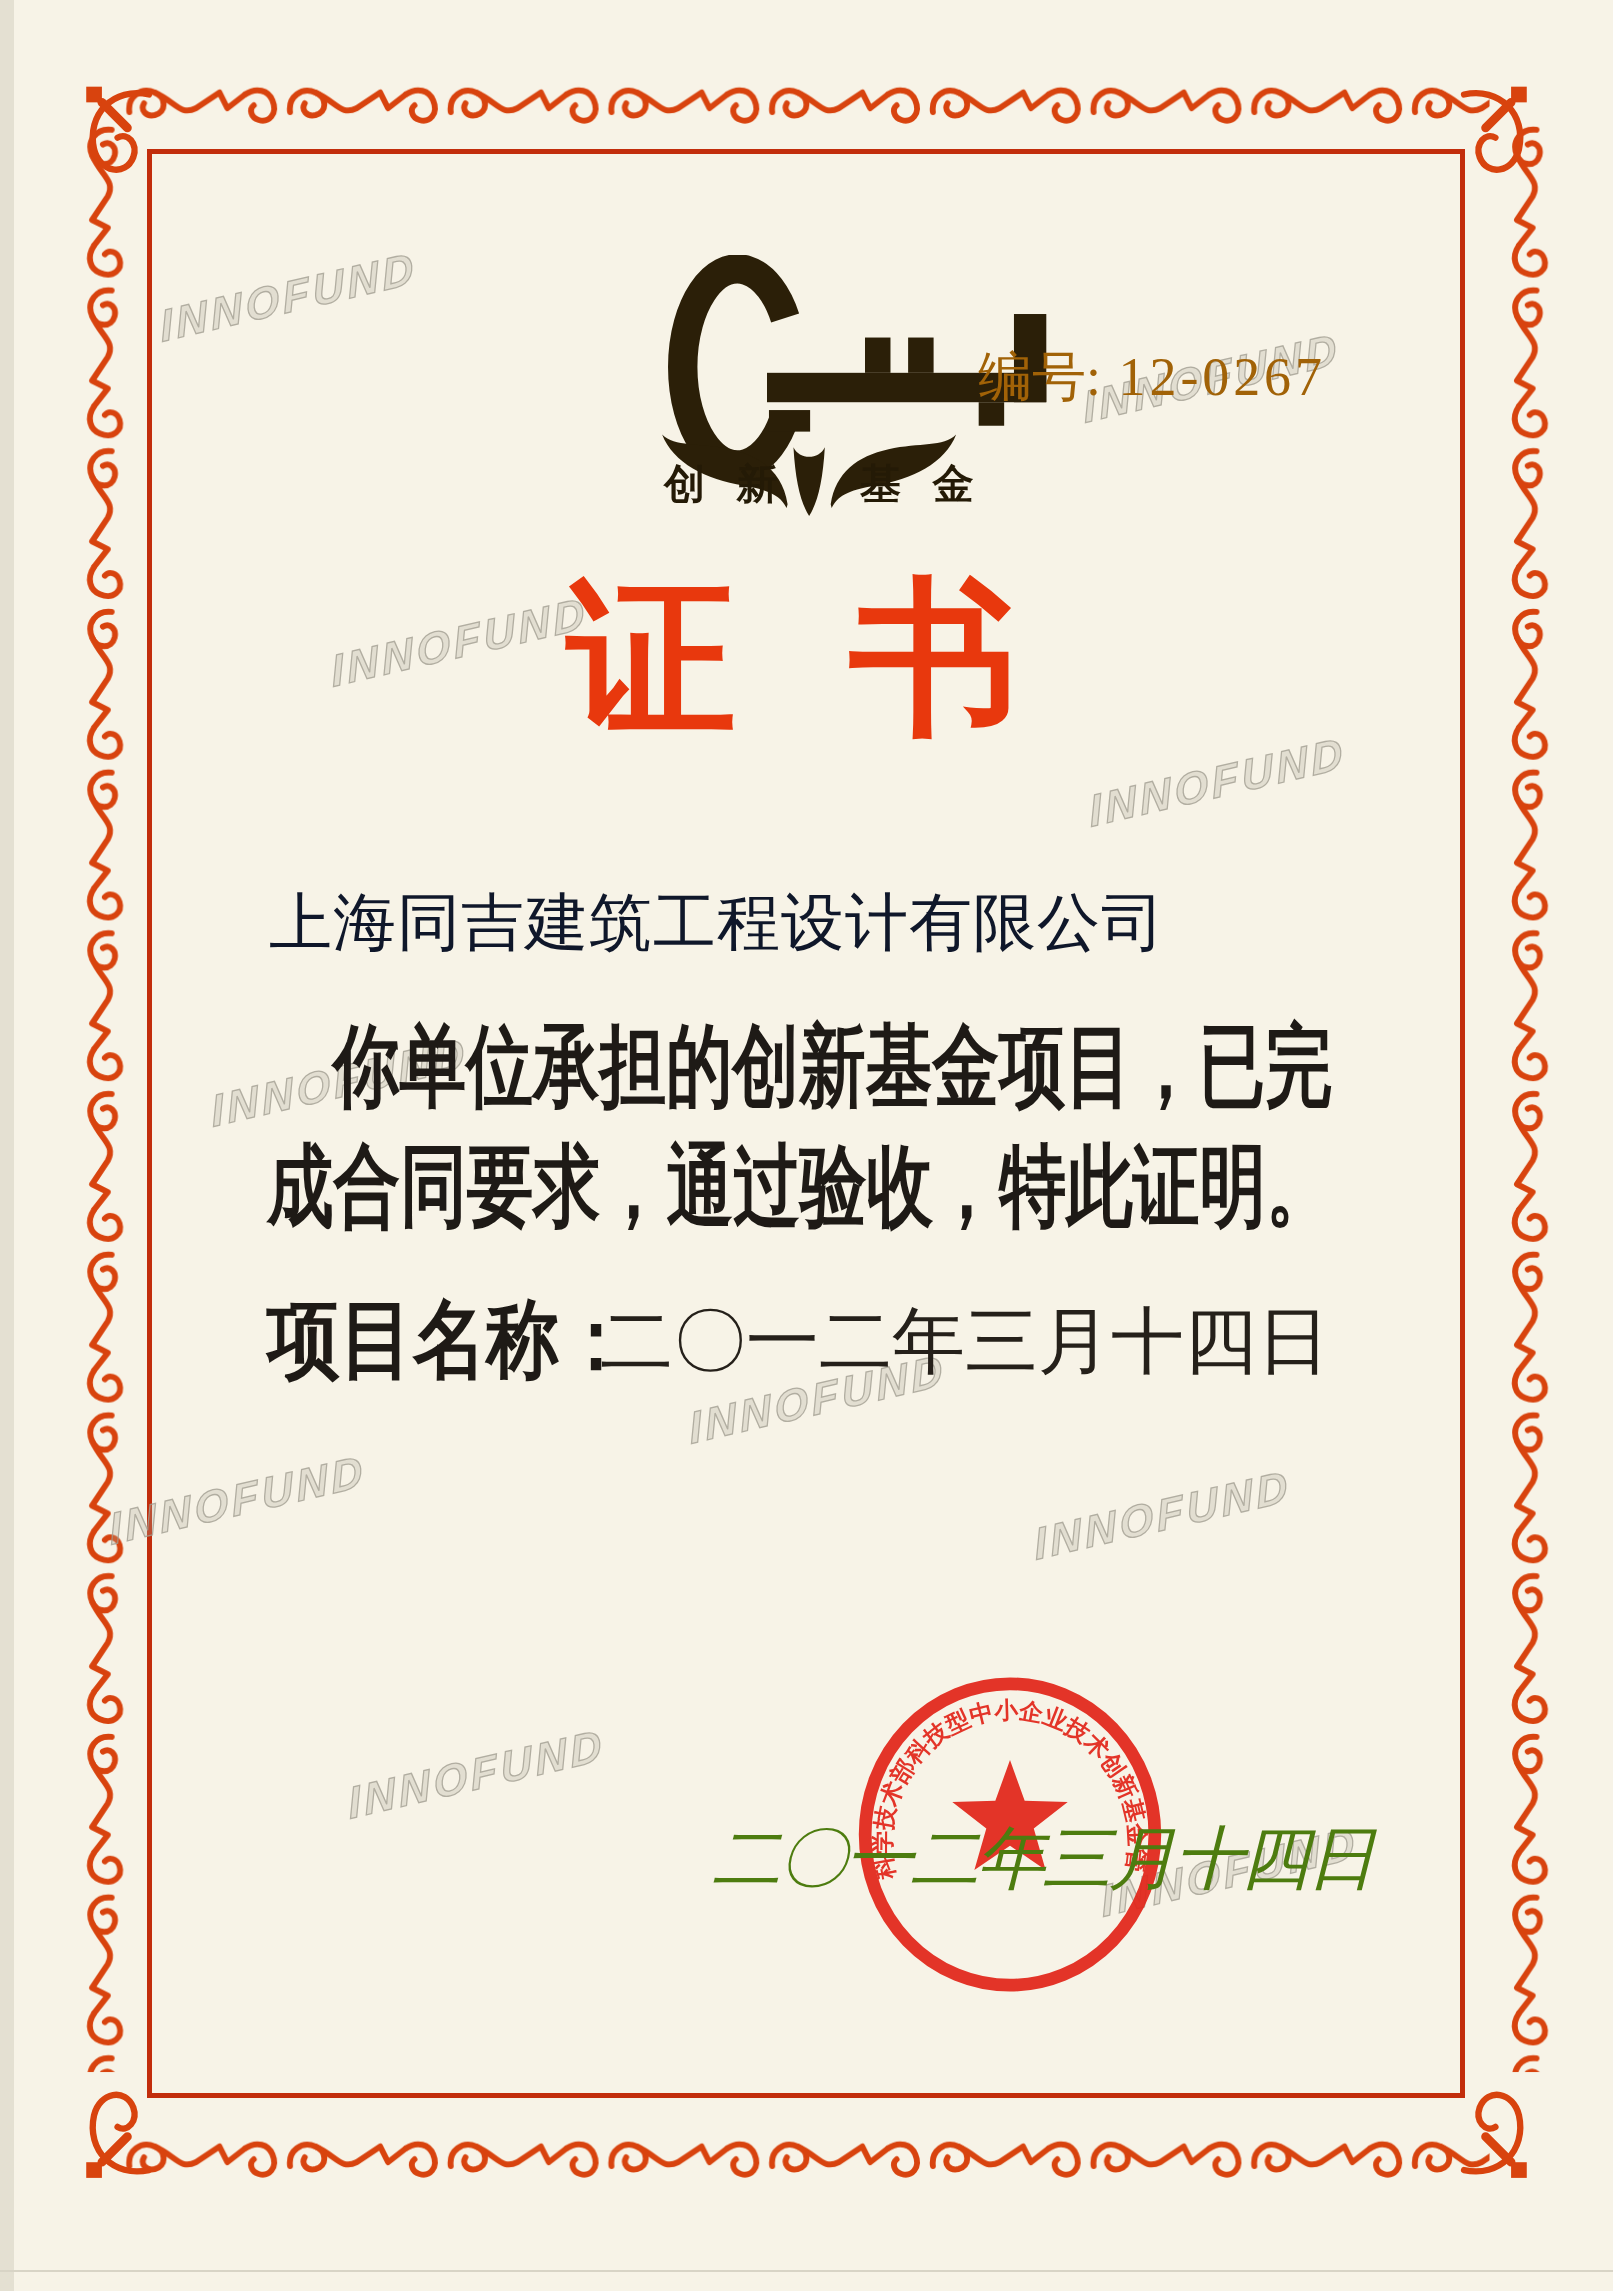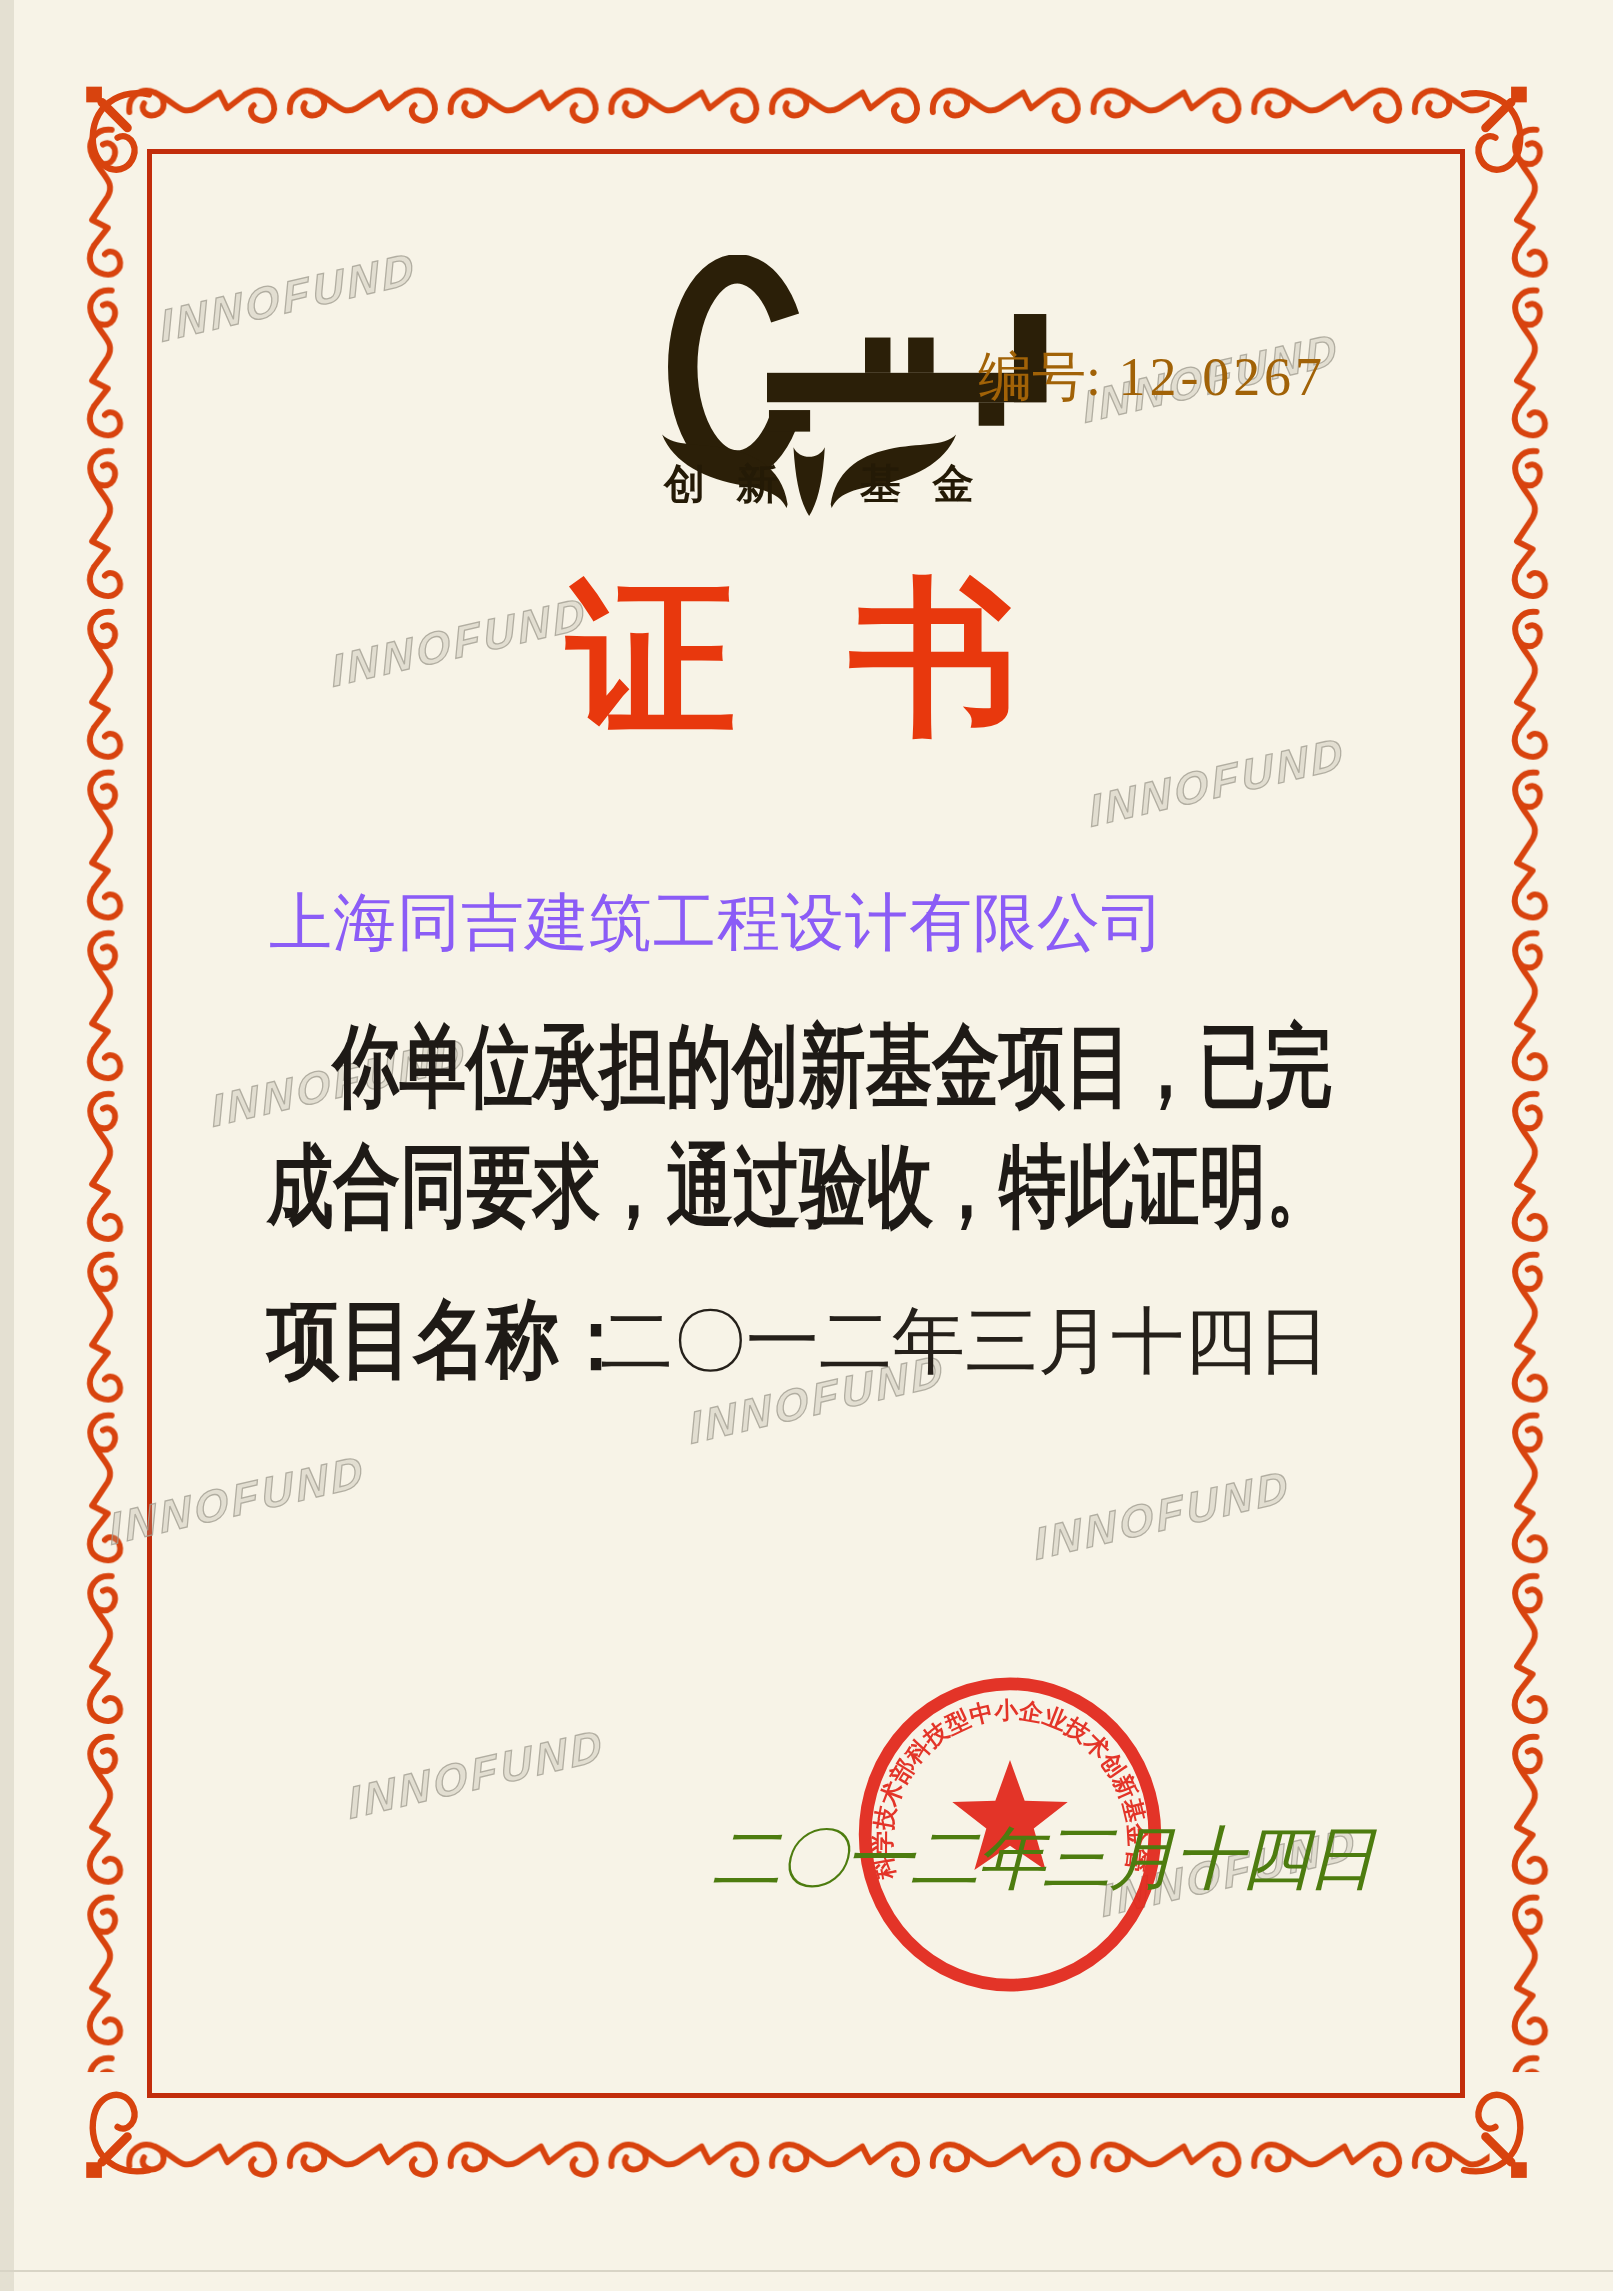--- a/index.html
+++ b/index.html
@@ -33,21 +33,21 @@
   .serial{
     position:absolute;left:978px;top:349px;font-size:54px;color:#a16207;
     white-space:nowrap;line-height:1.05;
   }
   .serial .num{margin-left:17.6px;letter-spacing:3.9px;}
   .cert-title{
     position:absolute;left:567px;top:571px;display:flex;gap:113px;
     font-size:169px;font-weight:700;color:#e8380d;line-height:1.05;
   }
   .recipient{
-    position:absolute;left:269px;top:890px;font-size:63px;color:#8b5cf6;
+    position:absolute;left:269px;top:890px;font-size:63px;color:#0f172a;
     letter-spacing:1px;white-space:nowrap;line-height:1.05;
   }
   .bodyline{
     position:absolute;font-family:"Liberation Sans","DejaVu Sans",sans-serif;
     font-weight:700;font-size:90px;color:#1e1a16;white-space:nowrap;
     transform:scaleX(.74);transform-origin:0 50%;line-height:1.05;
   }
   .body1{left:333px;top:1019px;}
   .body2{left:267px;top:1139px;}
   .project-label{

